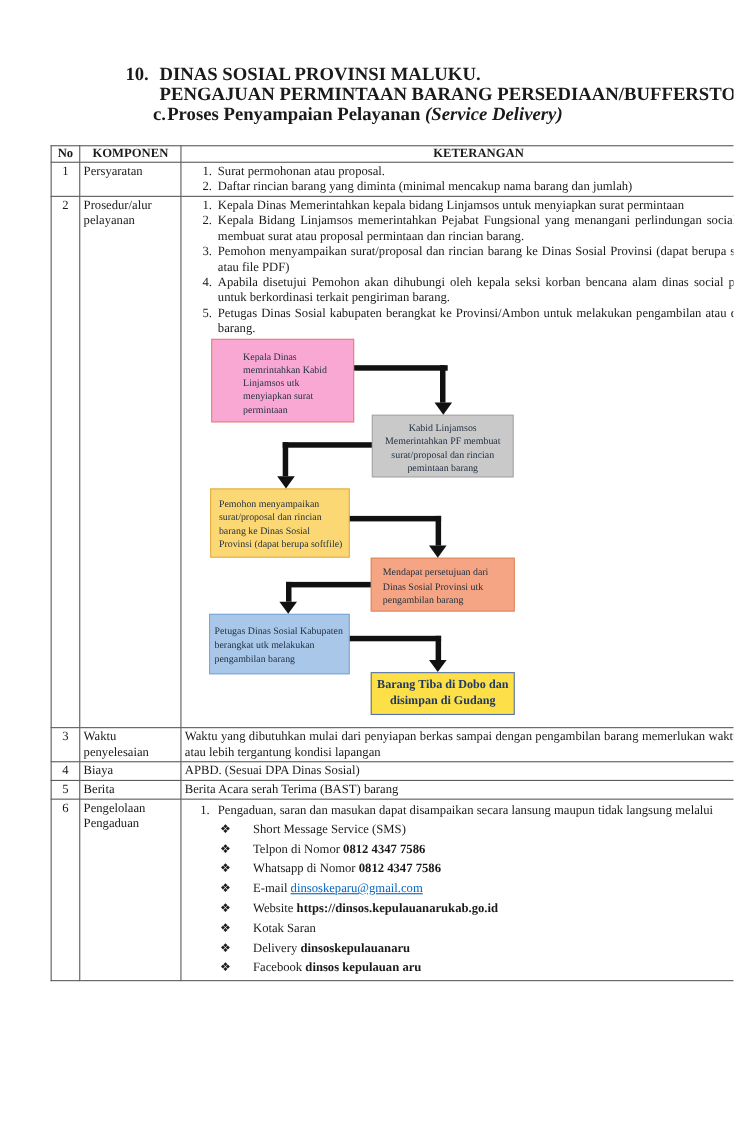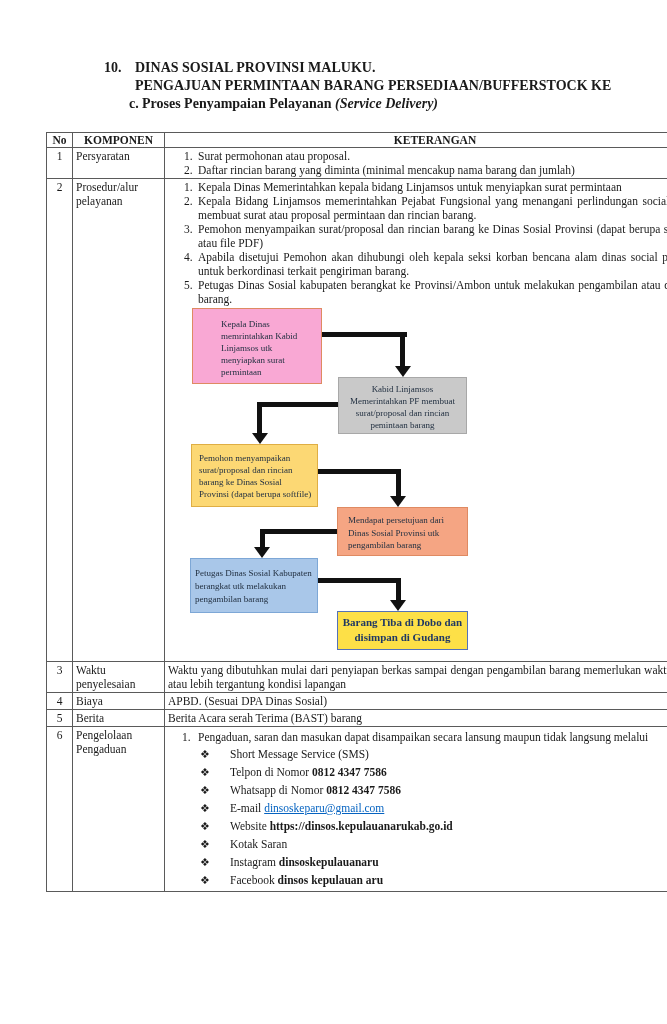--- a/index.html
+++ b/index.html
@@ -2,21 +2,21 @@
 <html><head>
 <meta charset="utf-8">
 <style>
   html,body { margin:0; padding:0; background:#ffffff; }
   .page {
     position:relative; width:667px; height:1024px; background:#ffffff;
     font-family:"Liberation Serif","DejaVu Serif",serif; color:#1a1a1a;
     overflow:hidden;
   }
   
-  .heading { position:absolute; left:104px; top:59px; width:520px; font-weight:bold; font-size:14px; line-height:18px; }
+  .heading { position:absolute; left:114px; top:59px; width:520px; font-weight:bold; font-size:17px; line-height:18px; }
   .heading-row { display:flex; }
   .heading-num { width:31px; flex:0 0 31px; }
   .heading-title div { white-space:nowrap; }
   .subheading { display:flex; margin-left:25px; margin-top:0px; }
   .subheading-letter { width:13px; flex:0 0 13px; }
   .subheading .it { font-style:italic;text-align:center; }
   
   table.main { position:absolute; left:46px; top:132px; width:660px; border-collapse:collapse; font-size:11.5px; line-height:14px; }
   table.main th, table.main td { border:1px solid #5a5a5a; vertical-align:top; padding:1px 3px; }
   table.main th { font-weight:bold; text-align:center; padding:0 2px; height:14px; }
@@ -198,21 +198,21 @@
           <div class="bullet-item">
                 <span class="bullet-marker">❖</span>
                 <span class="bullet-text"><span>Website </span><b>https://dinsos.kepulauanarukab.go.id</b></span>
               </div>
           <div class="bullet-item">
                 <span class="bullet-marker">❖</span>
                 <span class="bullet-text"><span>Kotak Saran</span><b></b></span>
               </div>
           <div class="bullet-item">
                 <span class="bullet-marker">❖</span>
-                <span class="bullet-text"><span>Instagram </span><b>dinsoskepulauanaru</b></span>
+                <span class="bullet-text"><span>Delivery </span><b>dinsoskepulauanaru</b></span>
               </div>
           <div class="bullet-item">
                 <span class="bullet-marker">❖</span>
                 <span class="bullet-text"><span>Facebook </span><b>dinsos kepulauan aru</b></span>
               </div>
         </div>
       </td>
     </tr>
   </tbody>
     </table>

